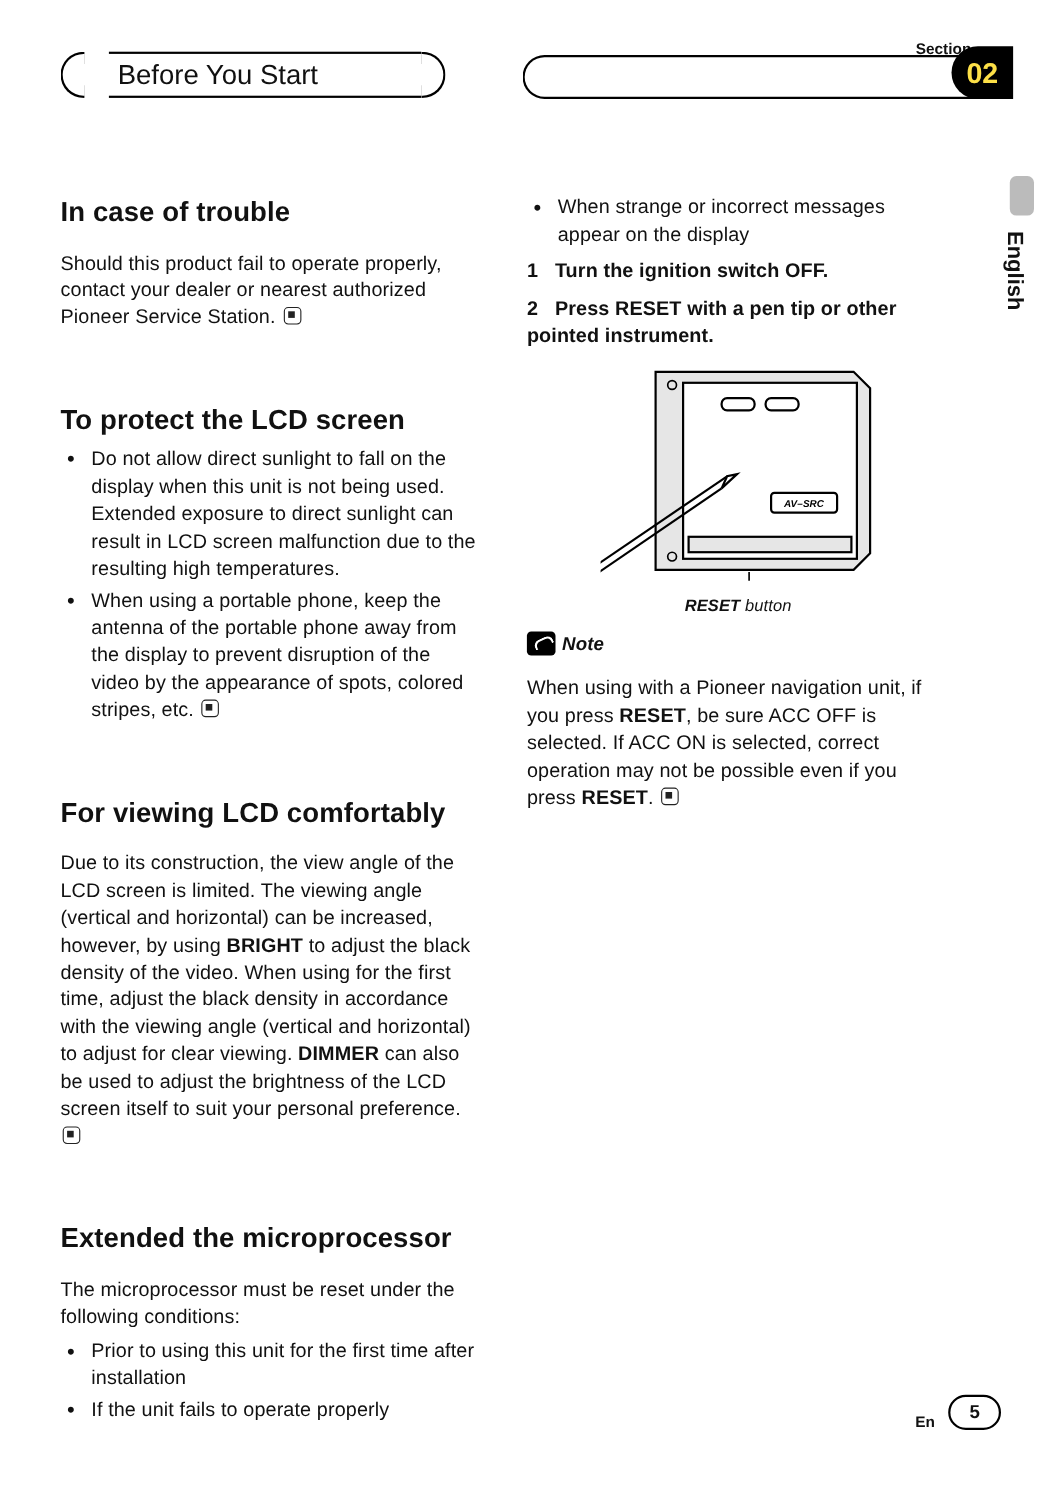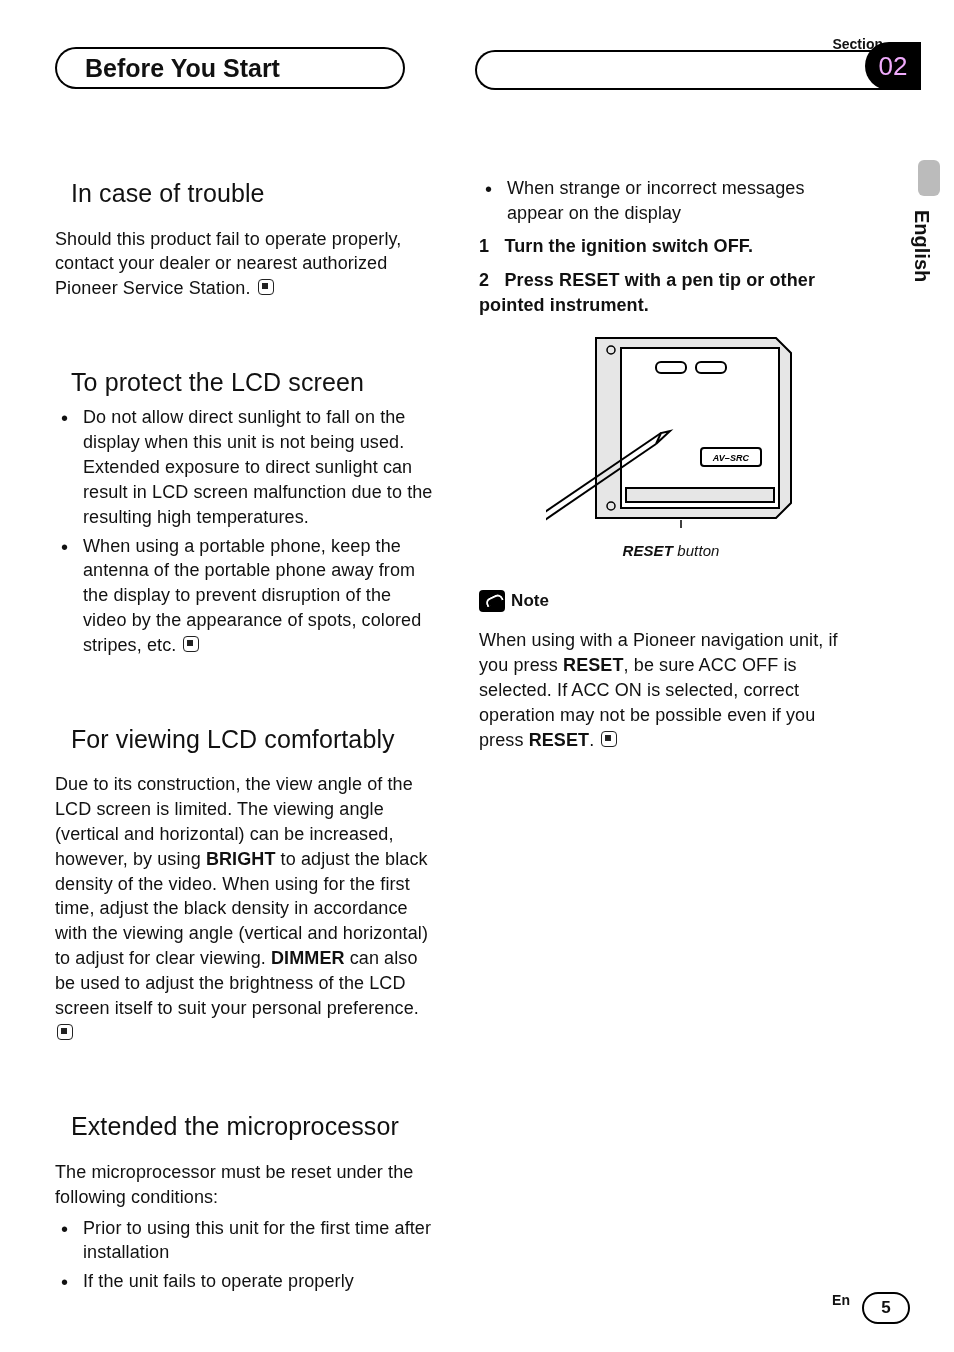--- a/index.html
+++ b/index.html
@@ -39,21 +39,22 @@
   .chapter-tab .cap-right { border-left: none; border-radius: 0 22px 22px 0; }
   .chapter-tab .mid {
     flex: 1;
     border-top: 2px solid #000;
     border-bottom: 2px solid #000;
     height: 38px;
     display: flex;
     align-items: center;
     padding-left: 8px;
     font-size: 25px;
-    font-weight: 700;
+    font-weight: 400;
+    margin-left: 22px;
   }
   .header-gap { width: 70px; }
   .section-tab {
     flex: 1;
     position: relative;
     height: 56px;
   }
   .section-line {
     position: absolute;
     bottom: 6px;
@@ -67,28 +68,28 @@
     position: absolute;
     top: -4px; right: 16px;
     font-size: 14px; font-weight: 700;
   }
   .section-badge {
     position: absolute;
     right: -22px;
     top: 2px;
     width: 56px; height: 48px;
     background: #000;
-    color: #f0abfc;
+    color: #fde047;
     border-top-left-radius: 28px;
     border-bottom-left-radius: 28px;
     display: flex;
     align-items: center;
     justify-content: center;
     font-size: 26px;
-    font-weight: 400;
+    font-weight: 700;
   }
   
   .lang-tab {
     position: absolute;
     right: 14px;
     top: 160px;
     width: 24px;
     height: 160px;
   }
   .lang-tab .bar {
@@ -111,22 +112,22 @@
     padding-right: 36px;
   }
   .col {
     width: 390px;
     font-size: 18px;
     line-height: 1.38;
     letter-spacing: 0.1px;
   }
   h2 {
     font-size: 25px;
-    font-weight: 400;
-    margin: 0 0 6px 16px;
+    font-weight: 700;
+    margin: 0 0 6px 0;
   }
   p { margin: 16px 0 6px 0; font-weight: 300; }
   .sec-gap { height: 58px; }
   ul { list-style: none; padding: 0; margin: 0 0 6px 0; }
   li.bullet {
     position: relative;
     padding-left: 28px;
     margin: 0 0 4px 0;
   }
   li.bullet::before {
@@ -160,22 +161,23 @@
   .figure {
     margin: 10px auto 4px auto;
     width: 260px;
     font-style: italic;
   }
   .figure svg { display: block; margin: 0 auto; }
   .fig-caption { text-align: center; font-size: 15px; margin-top: 13px; }
   .fig-caption b { font-weight: 700; }
   
   .note-head {
-    display: flex; align-items: center; gap: 6px;
-    margin: 27px 0 6px 0;
+    display: flex; gap: 6px;
+    margin: 12px 0 6px 0;
+    font-style: italic;
   }
   .note-icon {
     width: 26px; height: 22px;
     background: #000;
     border-radius: 4px;
     position: relative;
   }
   .note-icon::before {
     content: "";
     position: absolute;
@@ -183,22 +185,22 @@
     width: 14px; height: 6px;
     border: 2px solid #fff;
     border-bottom: none;
     border-radius: 6px 6px 0 0;
     transform: rotate(-25deg);
   }
   .note-title { font-weight: 700; font-size: 17px; }
   
   .footer {
     position: absolute;
-    bottom: 28px; right: 44px;
-    display: flex; align-items: flex-start; gap: 12px;
+    bottom: 52px; right: 44px;
+    display: flex; align-items: flex-end; gap: 12px;
   }
   .footer .en { font-size: 14px; font-weight: 700; }
   .page-num {
     width: 44px; height: 28px;
     border: 2px solid #000;
     border-radius: 16px;
     display: flex; align-items: center; justify-content: center;
     font-weight: 700;
     font-size: 17px;
   }

